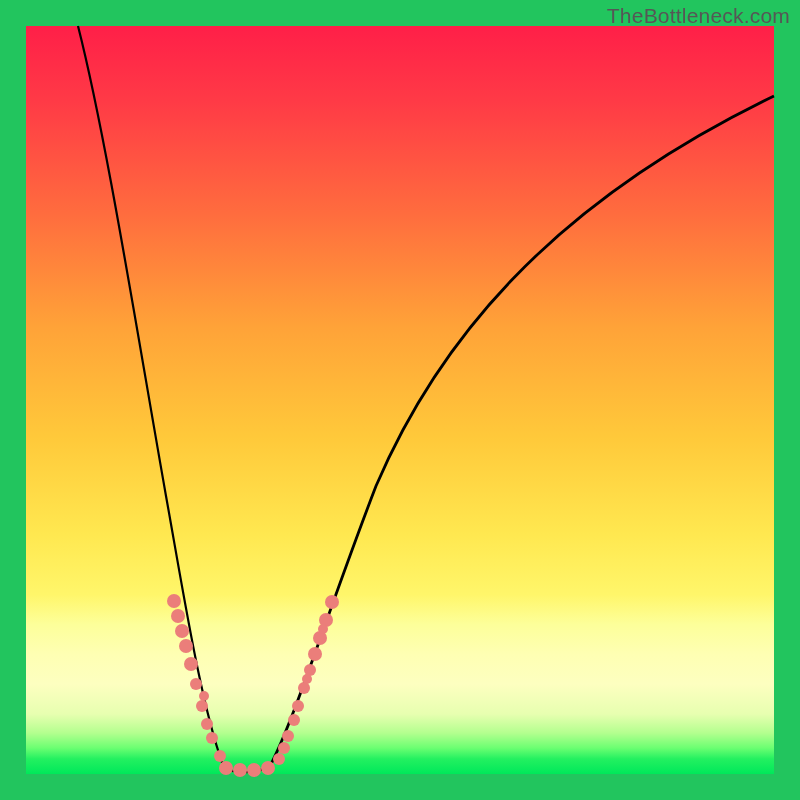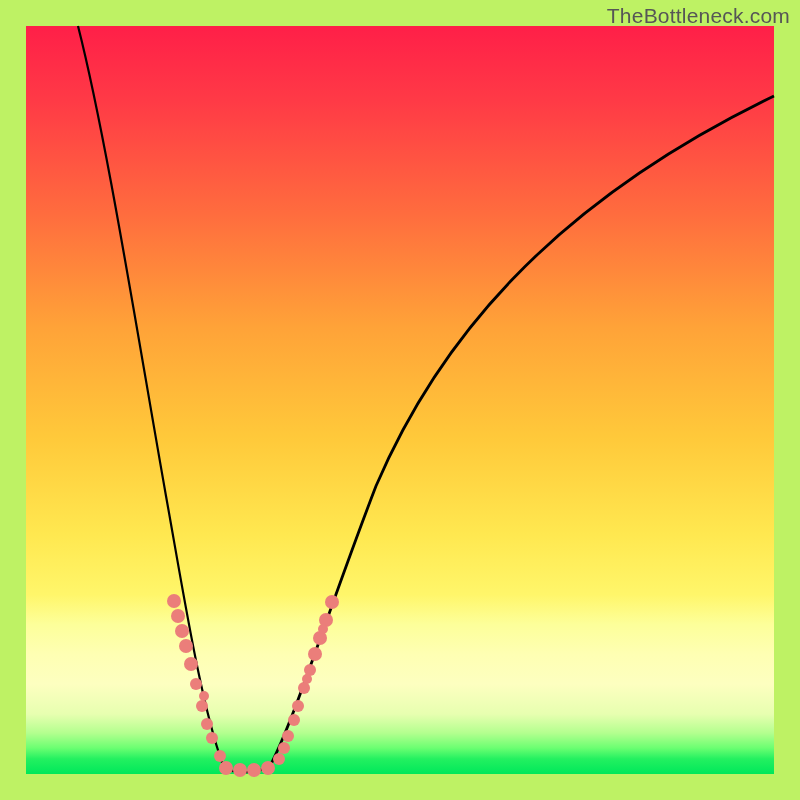--- a/index.html
+++ b/index.html
@@ -9,21 +9,21 @@
     height: 800px;
     overflow: hidden;
     background: #000;
     font-family: Arial, Helvetica, sans-serif;
   }
   .frame {
     position: absolute;
     top: 0; left: 0;
     width: 800px;
     height: 800px;
-    background: #bef264;
+    background: #22c55e;
   }
   .plot {
     position: absolute;
     top: 26px;
     left: 26px;
     width: 748px;
     height: 748px;
     
     background: linear-gradient(
       to bottom,

